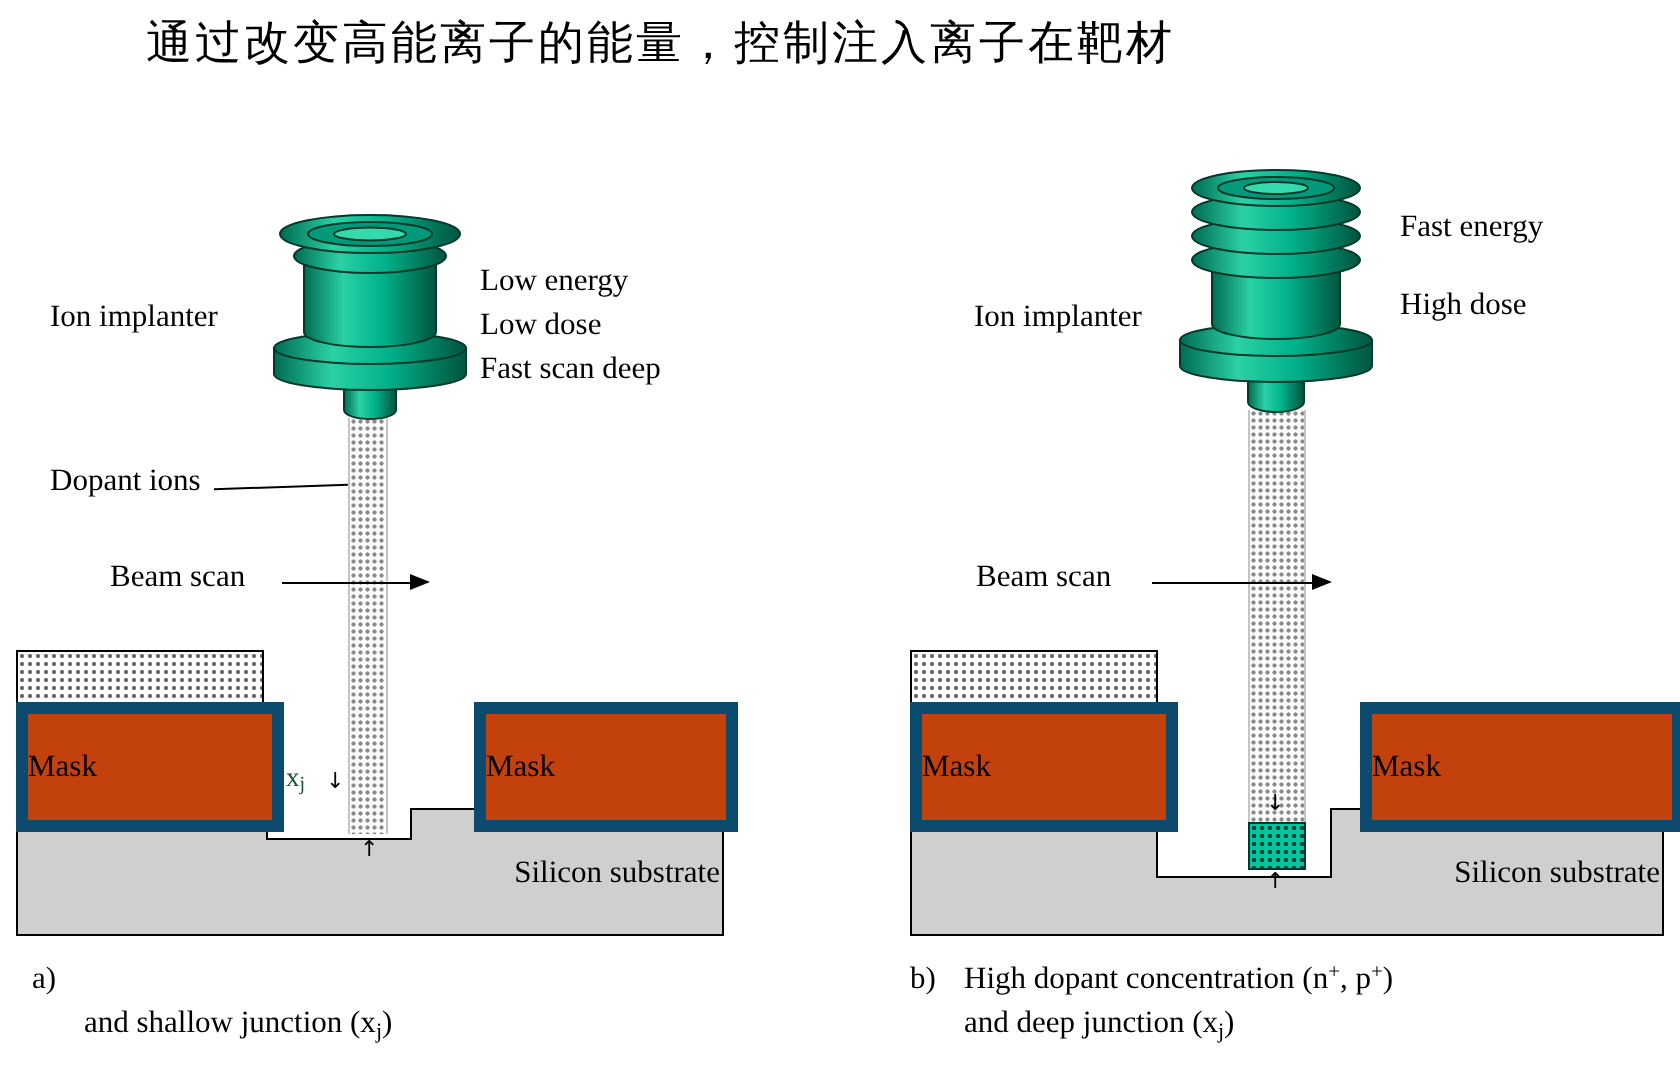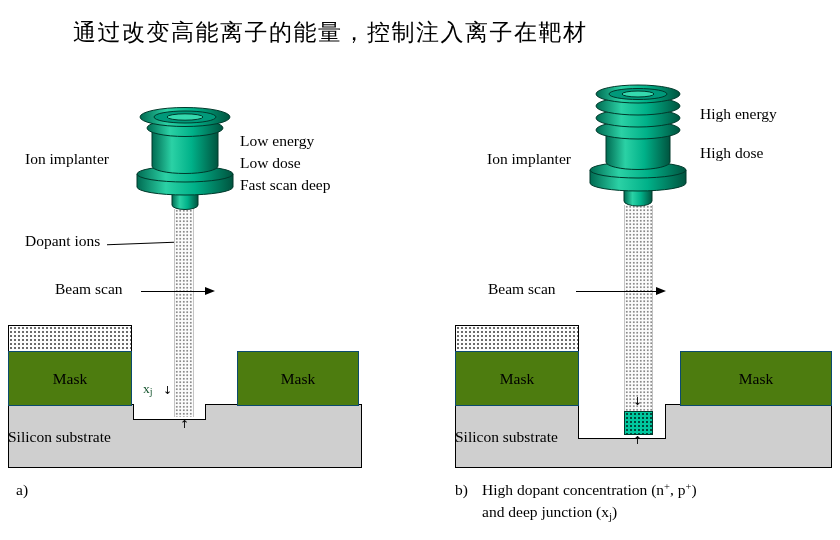--- a/index.html
+++ b/index.html
@@ -1,38 +1,38 @@
 <!DOCTYPE html>
 <html><head>
 <meta charset="utf-8">
 <style>
   html,body{margin:0;padding:0;background:#fff;}
   .stage{position:relative;width:840px;height:540px;background:#ffffff;overflow:hidden;}
   .abs{position:absolute;}
   .t{font-family:"Liberation Serif","DejaVu Serif",serif;font-size:15.5px;color:#000;white-space:nowrap;}
-  .title{font-family:"Liberation Serif","DejaVu Serif",serif;font-size:23px;color:#000;letter-spacing:1.5px;white-space:nowrap;margin-top:11px;}
+  .title{font-family:"Liberation Serif","DejaVu Serif",serif;font-size:23px;color:#000;letter-spacing:1.5px;white-space:nowrap;}
   .sup{font-size:10.5px;position:relative;top:-5px;}
   .sub{font-size:11px;position:relative;top:3px;}
   .xj{font-family:"Liberation Serif","DejaVu Serif",serif;font-size:13.5px;color:#14532d;}
   .xj .sub{font-size:10px;top:2px;}
   .ga{font-family:"DejaVu Sans",sans-serif;font-size:11px;line-height:1;color:#000;}
   .arrow{height:0;border-top:1.6px solid #000;}
   .arrow::after{content:"";position:absolute;right:-10px;top:-5.5px;width:0;height:0;
     border-left:10px solid #000;border-top:4.5px solid transparent;border-bottom:4.5px solid transparent;}
   .pline{height:0;border-top:1.3px solid #000;transform:rotate(-2deg);}
   .substrate{background:#cfcfcf;border:1px solid #000;z-index:1;}
-  .mask{background:#4d7c0f;border:1px solid #0c4a6e;display:flex;align-items:center;justify-content:center;z-index:4;}
+  .mask{background:#c2410c;border:6px solid #0c4a6e;display:flex;align-items:center;justify-content:flex-start;z-index:4;}
   .cap{background-color:#fdfdfd;background-image:radial-gradient(circle,#6b6b6b 0.9px,rgba(0,0,0,0) 1.2px);
     background-size:4px 4px;border:1px solid #000;z-index:4;}
   .pit{background:#ffffff;border:1px solid #000;border-top:none;z-index:2;}
   .beam{background-color:#fcfcfc;background-image:radial-gradient(circle,#8a8a8a 0.9px,rgba(0,0,0,0) 1.2px);
     background-size:3.5px 3.5px;border-left:1px solid #c4c4c4;border-right:1px solid #c4c4c4;z-index:3;}
   .implant-green{background-color:#00c79e;background-image:radial-gradient(circle,#00483a 1px,rgba(0,0,0,0) 1.3px);
     background-size:4px 4px;border:1px solid #00392b;z-index:5;}
-  .ctext{text-align:left;}
+  .ctext{text-align:right;}
   .z5{z-index:5;}
   .z6{z-index:6;}
 </style>
 </head>
 <body>
 
 <div class="stage">
 
   <svg width="0" height="0" style="position:absolute">
     <defs>
@@ -85,39 +85,40 @@
   </div>
   <div class="abs mask" style="left:237px;top:351px;width:120px;height:53px">
     <span class="t">Mask</span>
   </div>
 
   <div class="abs xj z6" style="left:143px;top:381px"><span>x</span><span class="sub">j</span></div>
   <div class="abs ga z6" style="left:163px;top:385px">↓</div>
   <div class="abs ga z6" style="left:180px;top:419px">↑</div>
 
   <div class="abs t" style="left:16px;top:481px">a)</div>
+  <div class="abs t" style="left:42px;top:503px"><span>and shallow junction (x</span><span class="sub">j</span><span>)</span></div>
 
   <div class="abs t" style="left:487px;top:150px">Ion implanter</div>
 
   <svg class="abs z5" style="left:588px;top:84px" width="100" height="130" viewBox="0 0 100 130">
     <g stroke="#00392b" stroke-width="1">
       <path d="M36,102 L36,117 A14,5 0 0 0 64,117 L64,102 Z" fill="url(#tealGrad)"></path>
       <path d="M2,86 L2,99 A48,8 0 0 0 98,99 L98,86 Z" fill="url(#tealGrad)"></path>
       <ellipse cx="50" cy="86" rx="48" ry="8" fill="url(#tealGrad)"></ellipse>
       <path d="M18,46 L18,78 A32,7.5 0 0 0 82,78 L82,46 Z" fill="url(#tealGrad)"></path>
       <ellipse cx="50" cy="46" rx="42" ry="9" fill="url(#tealGrad)"></ellipse>
       <ellipse cx="50" cy="34" rx="42" ry="9" fill="url(#tealGrad)"></ellipse>
       <ellipse cx="50" cy="22" rx="42" ry="9" fill="url(#tealGrad)"></ellipse>
       <ellipse cx="50" cy="10" rx="42" ry="9" fill="url(#tealGrad)"></ellipse>
       <ellipse cx="50" cy="10" rx="29" ry="5.5" fill="#00997a"></ellipse>
       <ellipse cx="50" cy="10" rx="16" ry="3" fill="#35d9ae"></ellipse>
     </g>
   </svg>
 
-  <div class="abs t" style="left:700px;top:105px">High energy</div>
+  <div class="abs t" style="left:700px;top:105px">Fast energy</div>
   <div class="abs t" style="left:700px;top:144px">High dose</div>
 
   <div class="abs t" style="left:488px;top:280px">Beam scan</div>
   <div class="abs arrow z6" style="left:576px;top:291px;width:80px"></div>
 
   <div class="abs beam" style="left:624px;top:205px;width:27px;height:227px"></div>
 
   <div class="abs substrate" style="left:455px;top:404px;width:375px;height:62px"></div>
   <div class="abs t ctext z5" style="left:455px;top:428px;width:375px">Silicon substrate</div>
 

